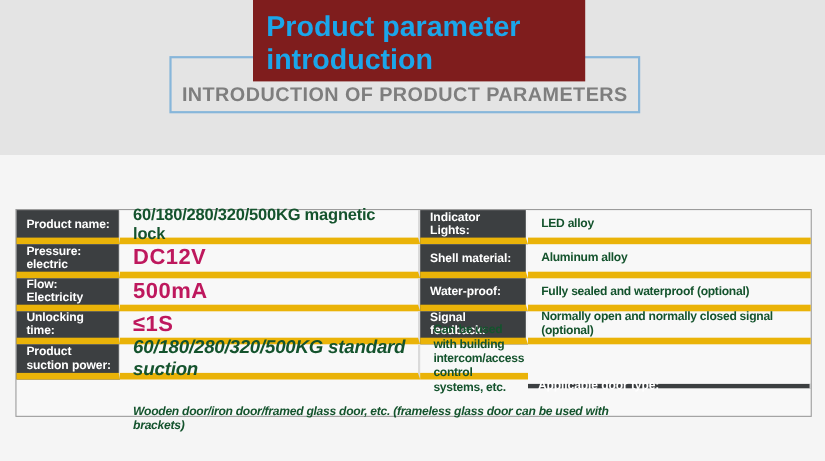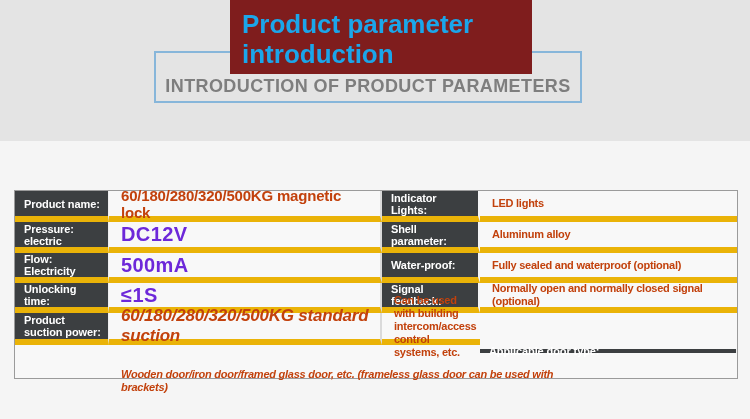--- a/index.html
+++ b/index.html
@@ -52,26 +52,26 @@
     border-bottom:6px solid #eab308;
   }
   .cell.last { border-bottom:none;margin-top:36px; }
   .lbl {
     background:#3c3f41; color:#ffffff; font-weight:bold;
     font-size:11px; line-height:12px; letter-spacing:-0.1px;
     padding:2px 4px 2px 9px; border-right:1px solid #efefef;
   }
   .lbl2 { border-right:2px solid #f5f5f5; }
   .val {
-    color:#c2410c; font-weight:bold;
+    color:#14532d; font-weight:bold;
     padding-left:12px; padding-right:6px;
   }
   .sep-r { border-right:2px solid #dadada; }
   .v-md  { font-size:15px; letter-spacing:-0.2px; }   
-  .v-xl  { font-size:20px; color:#6d28d9; letter-spacing:0.4px; } 
+  .v-xl  { font-size:20px; color:#be185d; letter-spacing:0.4px; } 
   .v-lg2 { font-size:17px; letter-spacing:-0.2px;font-style:italic; }   
   .v-sm  { font-size:11px; line-height:13px; letter-spacing:-0.25px; } 
   .bottom-val-inner { max-width:445px;font-style:italic; }
 </style>
 </head>
 <body>
 
 <div class="page">
 
   <div class="top-section">
@@ -84,25 +84,25 @@
     </div>
   </div>
 
   <div class="bottom-section"></div>
 
   <div class="param-table">
 
     <div class="cell lbl">Product name:</div>
     <div class="cell val v-md sep-r">60/180/280/320/500KG magnetic lock</div>
     <div class="cell lbl lbl2">Indicator Lights:</div>
-    <div class="cell val v-sm">LED lights</div>
+    <div class="cell val v-sm">LED alloy</div>
 
     <div class="cell lbl">Pressure: electric</div>
     <div class="cell val v-xl sep-r">DC12V</div>
-    <div class="cell lbl lbl2">Shell parameter:</div>
+    <div class="cell lbl lbl2">Shell material:</div>
     <div class="cell val v-sm">Aluminum alloy</div>
 
     <div class="cell lbl">Flow: Electricity</div>
     <div class="cell val v-xl sep-r">500mA</div>
     <div class="cell lbl lbl2">Water-proof:</div>
     <div class="cell val v-sm">Fully sealed and waterproof (optional)</div>
 
     <div class="cell lbl">Unlocking time:</div>
     <div class="cell val v-xl sep-r">≤1S</div>
     <div class="cell lbl lbl2">Signal feedback:</div>

